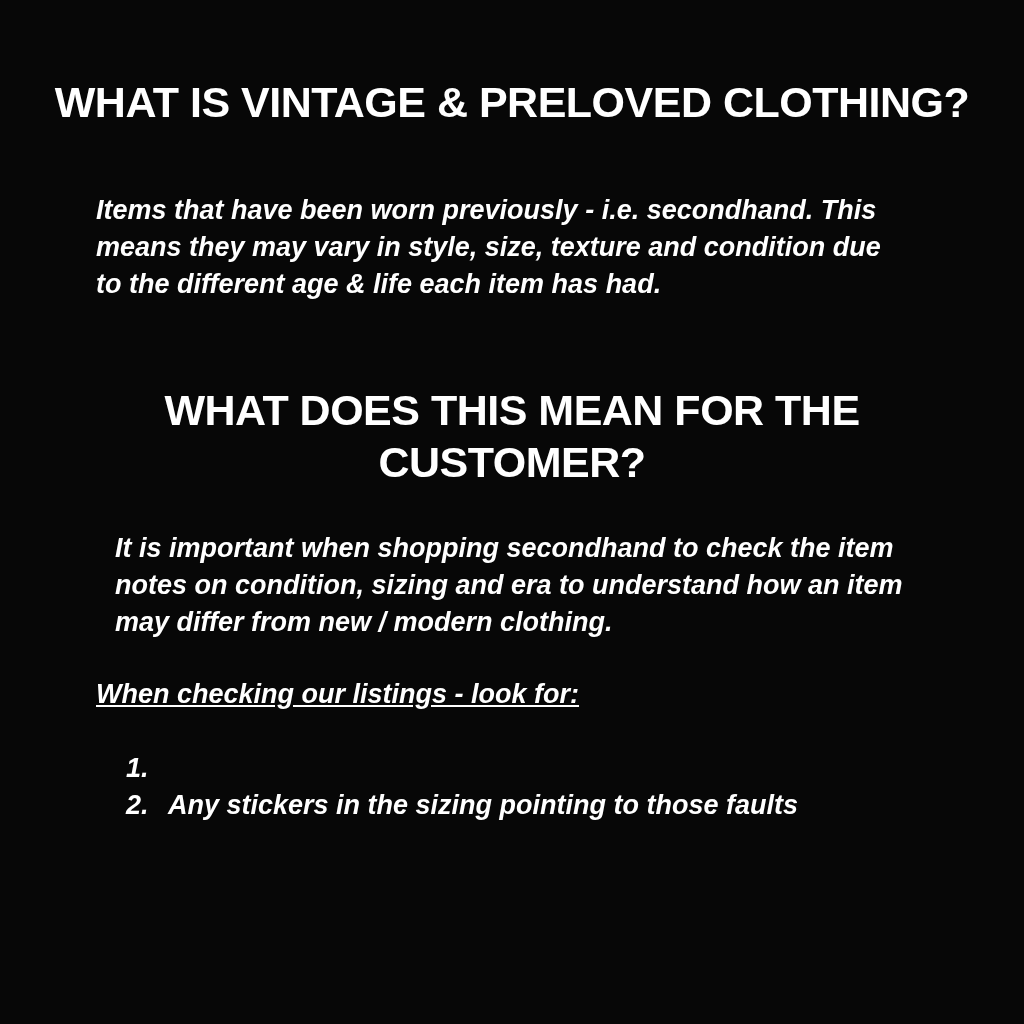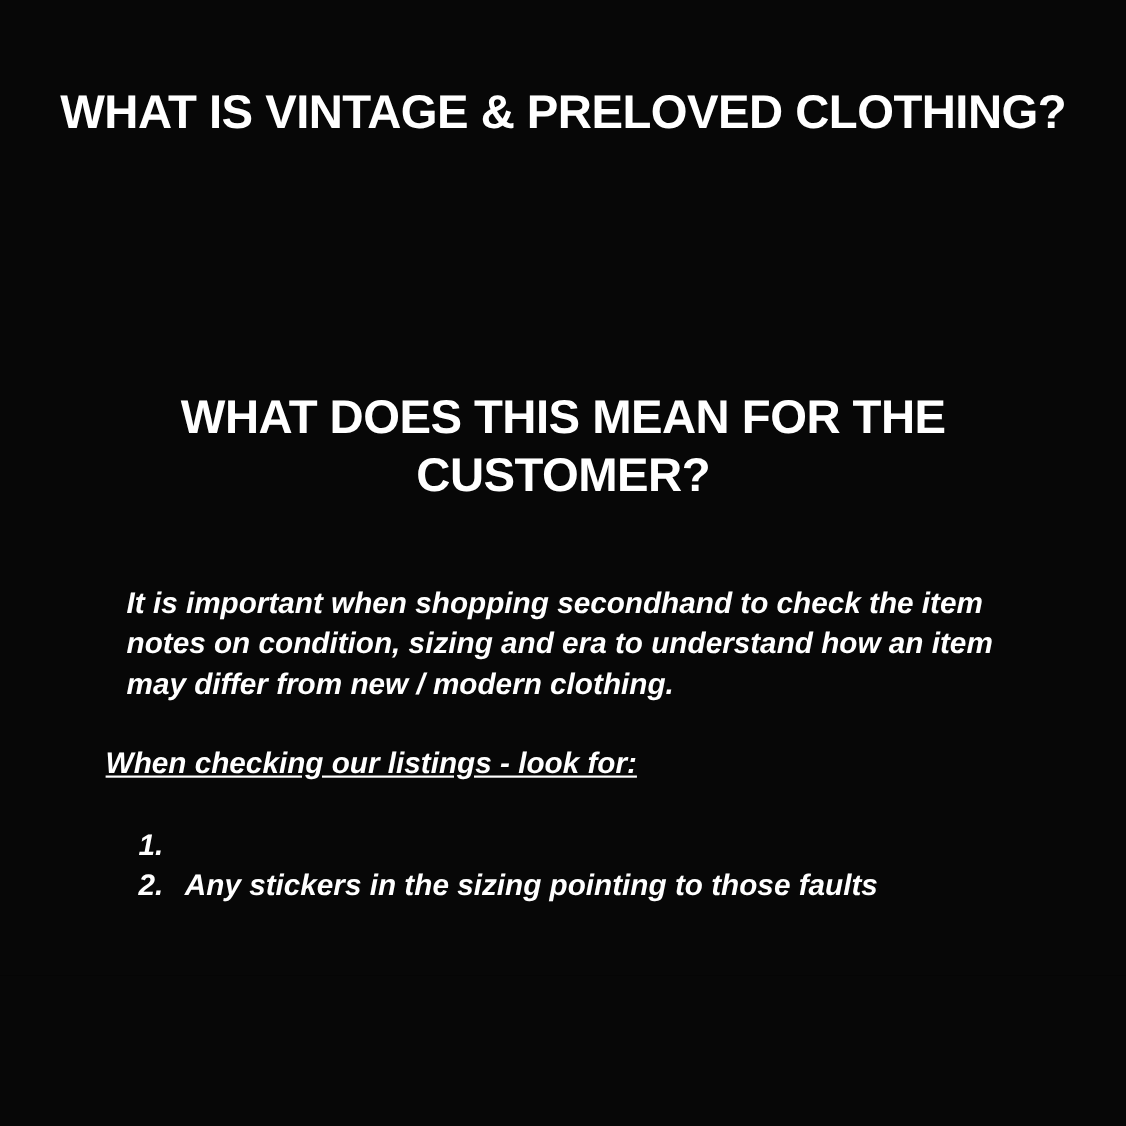--- a/index.html
+++ b/index.html
@@ -22,21 +22,21 @@
     left: 0;
     width: 100%;
     text-align: center;
     font-weight: bold;
     font-size: 43px;
     letter-spacing: -0.5px;
     line-height: 52px;
     white-space: pre-line;
   }
   .h1 { top: 76px; }
-  .h2 { top: 354px; }
+  .h2 { top: 384px; }
   .body {
     position: absolute;
     left: 96px;
     width: 865px;
     font-weight: bold;
     font-style: italic;
     font-size: 27px;
     line-height: 37px;
     white-space: pre-line;
   }
@@ -89,20 +89,23 @@
     margin-bottom: 3px;
   }
 </style>
 </head>
 <body>
 
 <div class="canvas">
 
   <div class="heading h1">WHAT IS VINTAGE &amp; PRELOVED CLOTHING?</div>
 
+  <div class="body para1">Items that have been worn previously - i.e. secondhand. This
+means they may vary in style, size, texture and condition due
+to the different age &amp; life each item has had.</div>
 
   <div class="heading h2">WHAT DOES THIS MEAN FOR THE
 CUSTOMER?</div>
 
   <div class="body para2">It is important when shopping secondhand to check the item
 notes on condition, sizing and era to understand how an item
 may differ from new / modern clothing.</div>
 
   <div class="body para3">When checking our listings - look for:</div>
 

